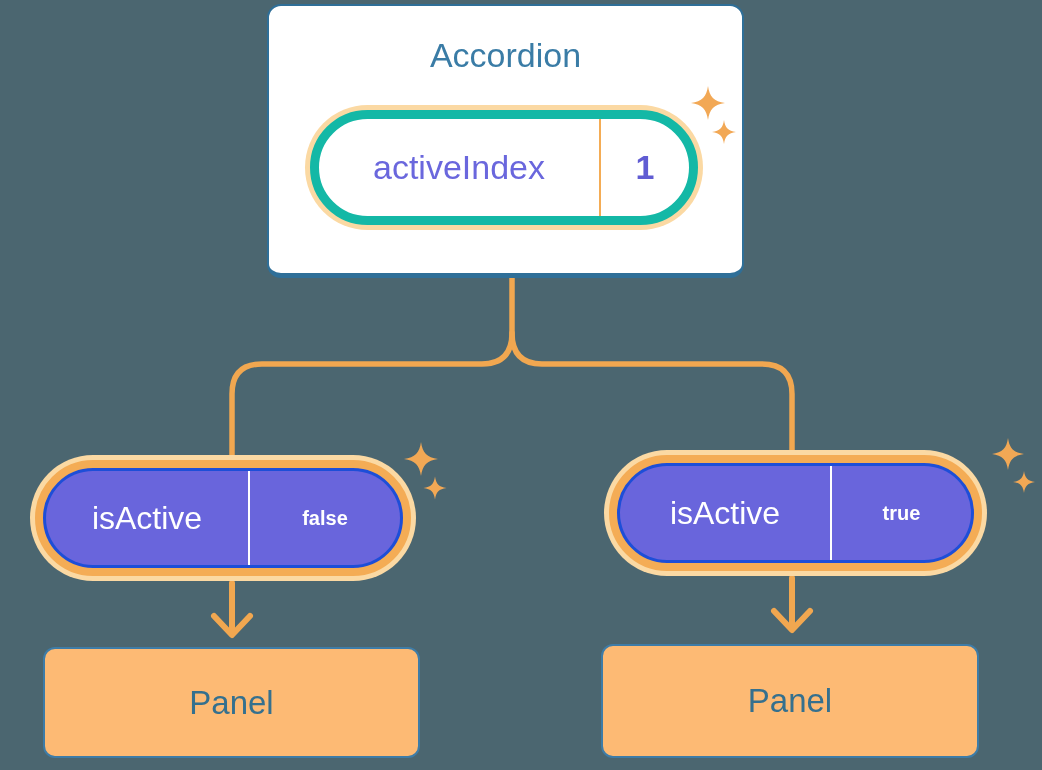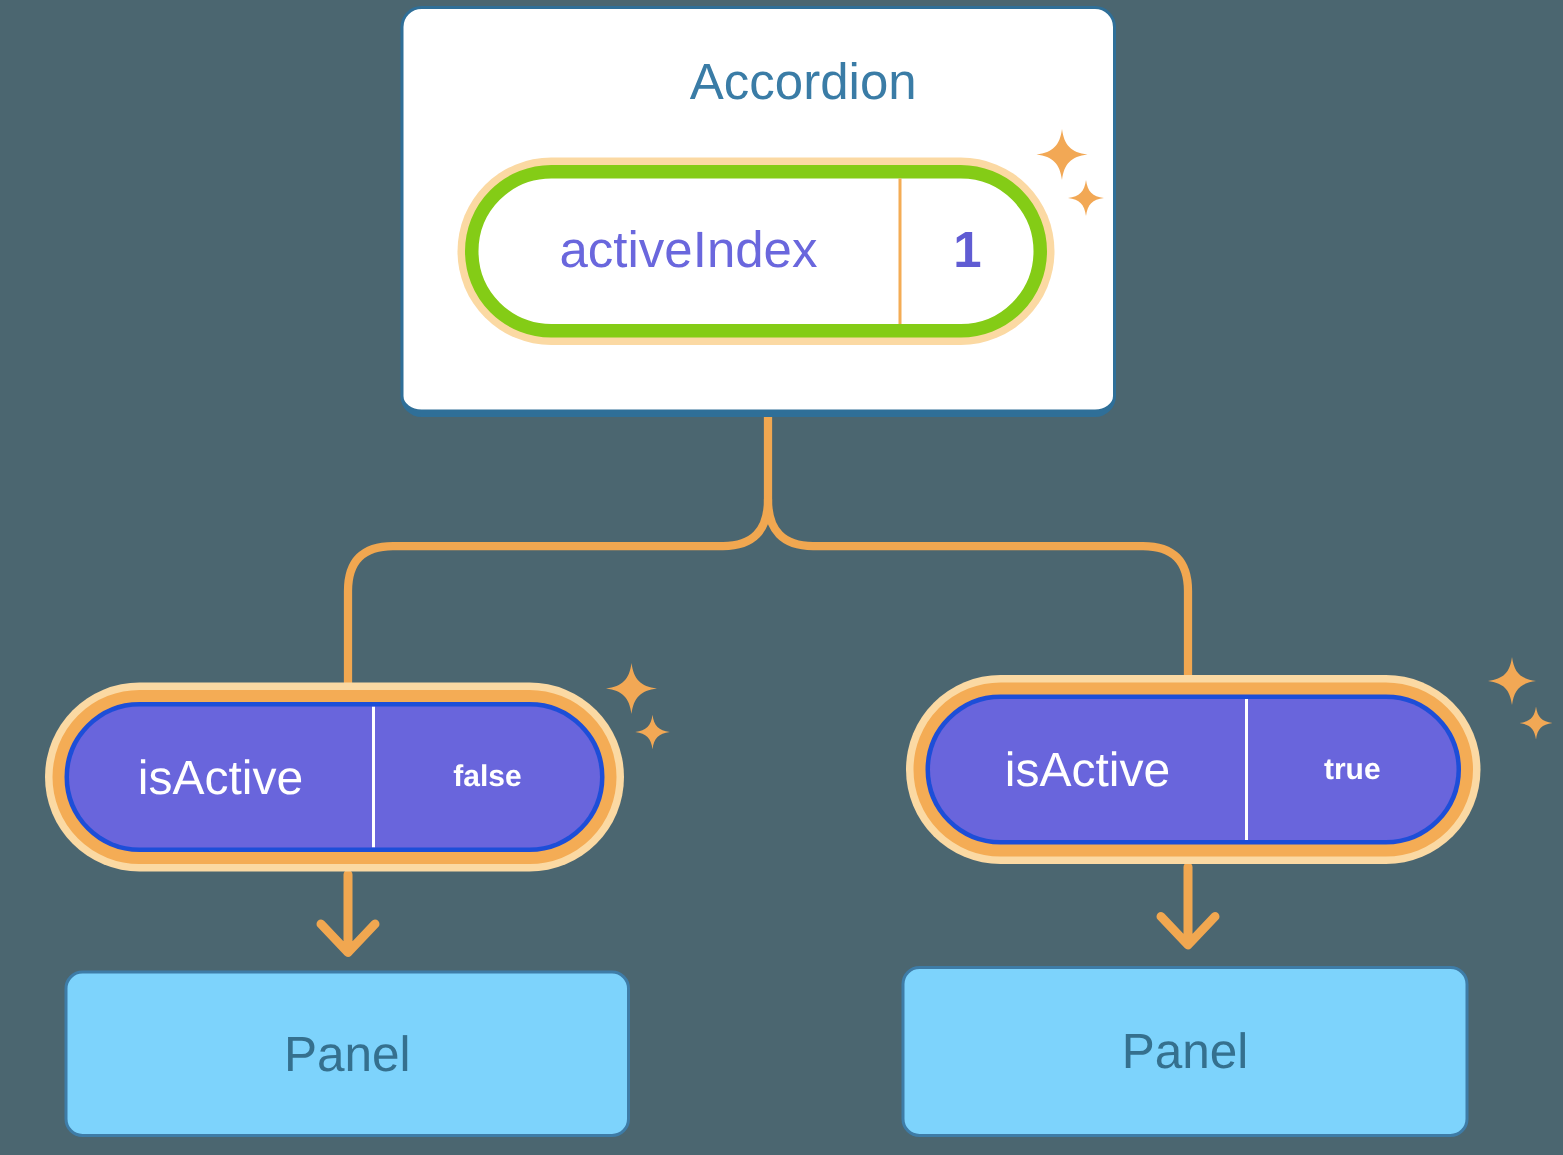--- a/index.html
+++ b/index.html
@@ -25,29 +25,28 @@
     border-radius: 14px;
     z-index: 2;
   }
   .accordion-title {
     position: absolute;
     left: 0; top: 30px; width: 100%;
     text-align: center;
     font-size: 34px;
     font-weight: 500;
     color: #3A7CA6;
-    margin-left: 30px;
   }
   
   .prop-pill {
     position: absolute;
     left: 310px; top: 110px;
     width: 388px; height: 115px;
     background: #FFFFFF;
-    border: 9px solid #84cc16;
+    border: 9px solid #14b8a6;
     border-radius: 999px;
     box-shadow: 0 0 0 5px #FBD9A3;
     display: flex;
     align-items: stretch;
     z-index: 3;
   }
   .prop-name-sec {
     width: 280px;
     display: flex; align-items: center; justify-content: center;
     font-size: 34px;
@@ -93,21 +92,21 @@
     flex: 1;
     border-left: 2px solid #FFFFFF;
     display: flex; align-items: center; justify-content: center;
     font-size: 20px;
     font-weight: bold;
     color: #FFFFFF;
   }
   
   .panel-card {
     position: absolute;
-    background: #7dd3fc;
+    background: #fdba74;
     border: 2.5px solid #3E7CA7;
     border-radius: 12px;
     display: flex; align-items: center; justify-content: center;
     font-size: 33px;
     color: #35708E;
     z-index: 2;
   }
   .panel-card-left  { left: 43px;  top: 647px; width: 377px; height: 111px; }
   .panel-card-right { left: 601px; top: 644px; width: 378px; height: 114px; }
   

